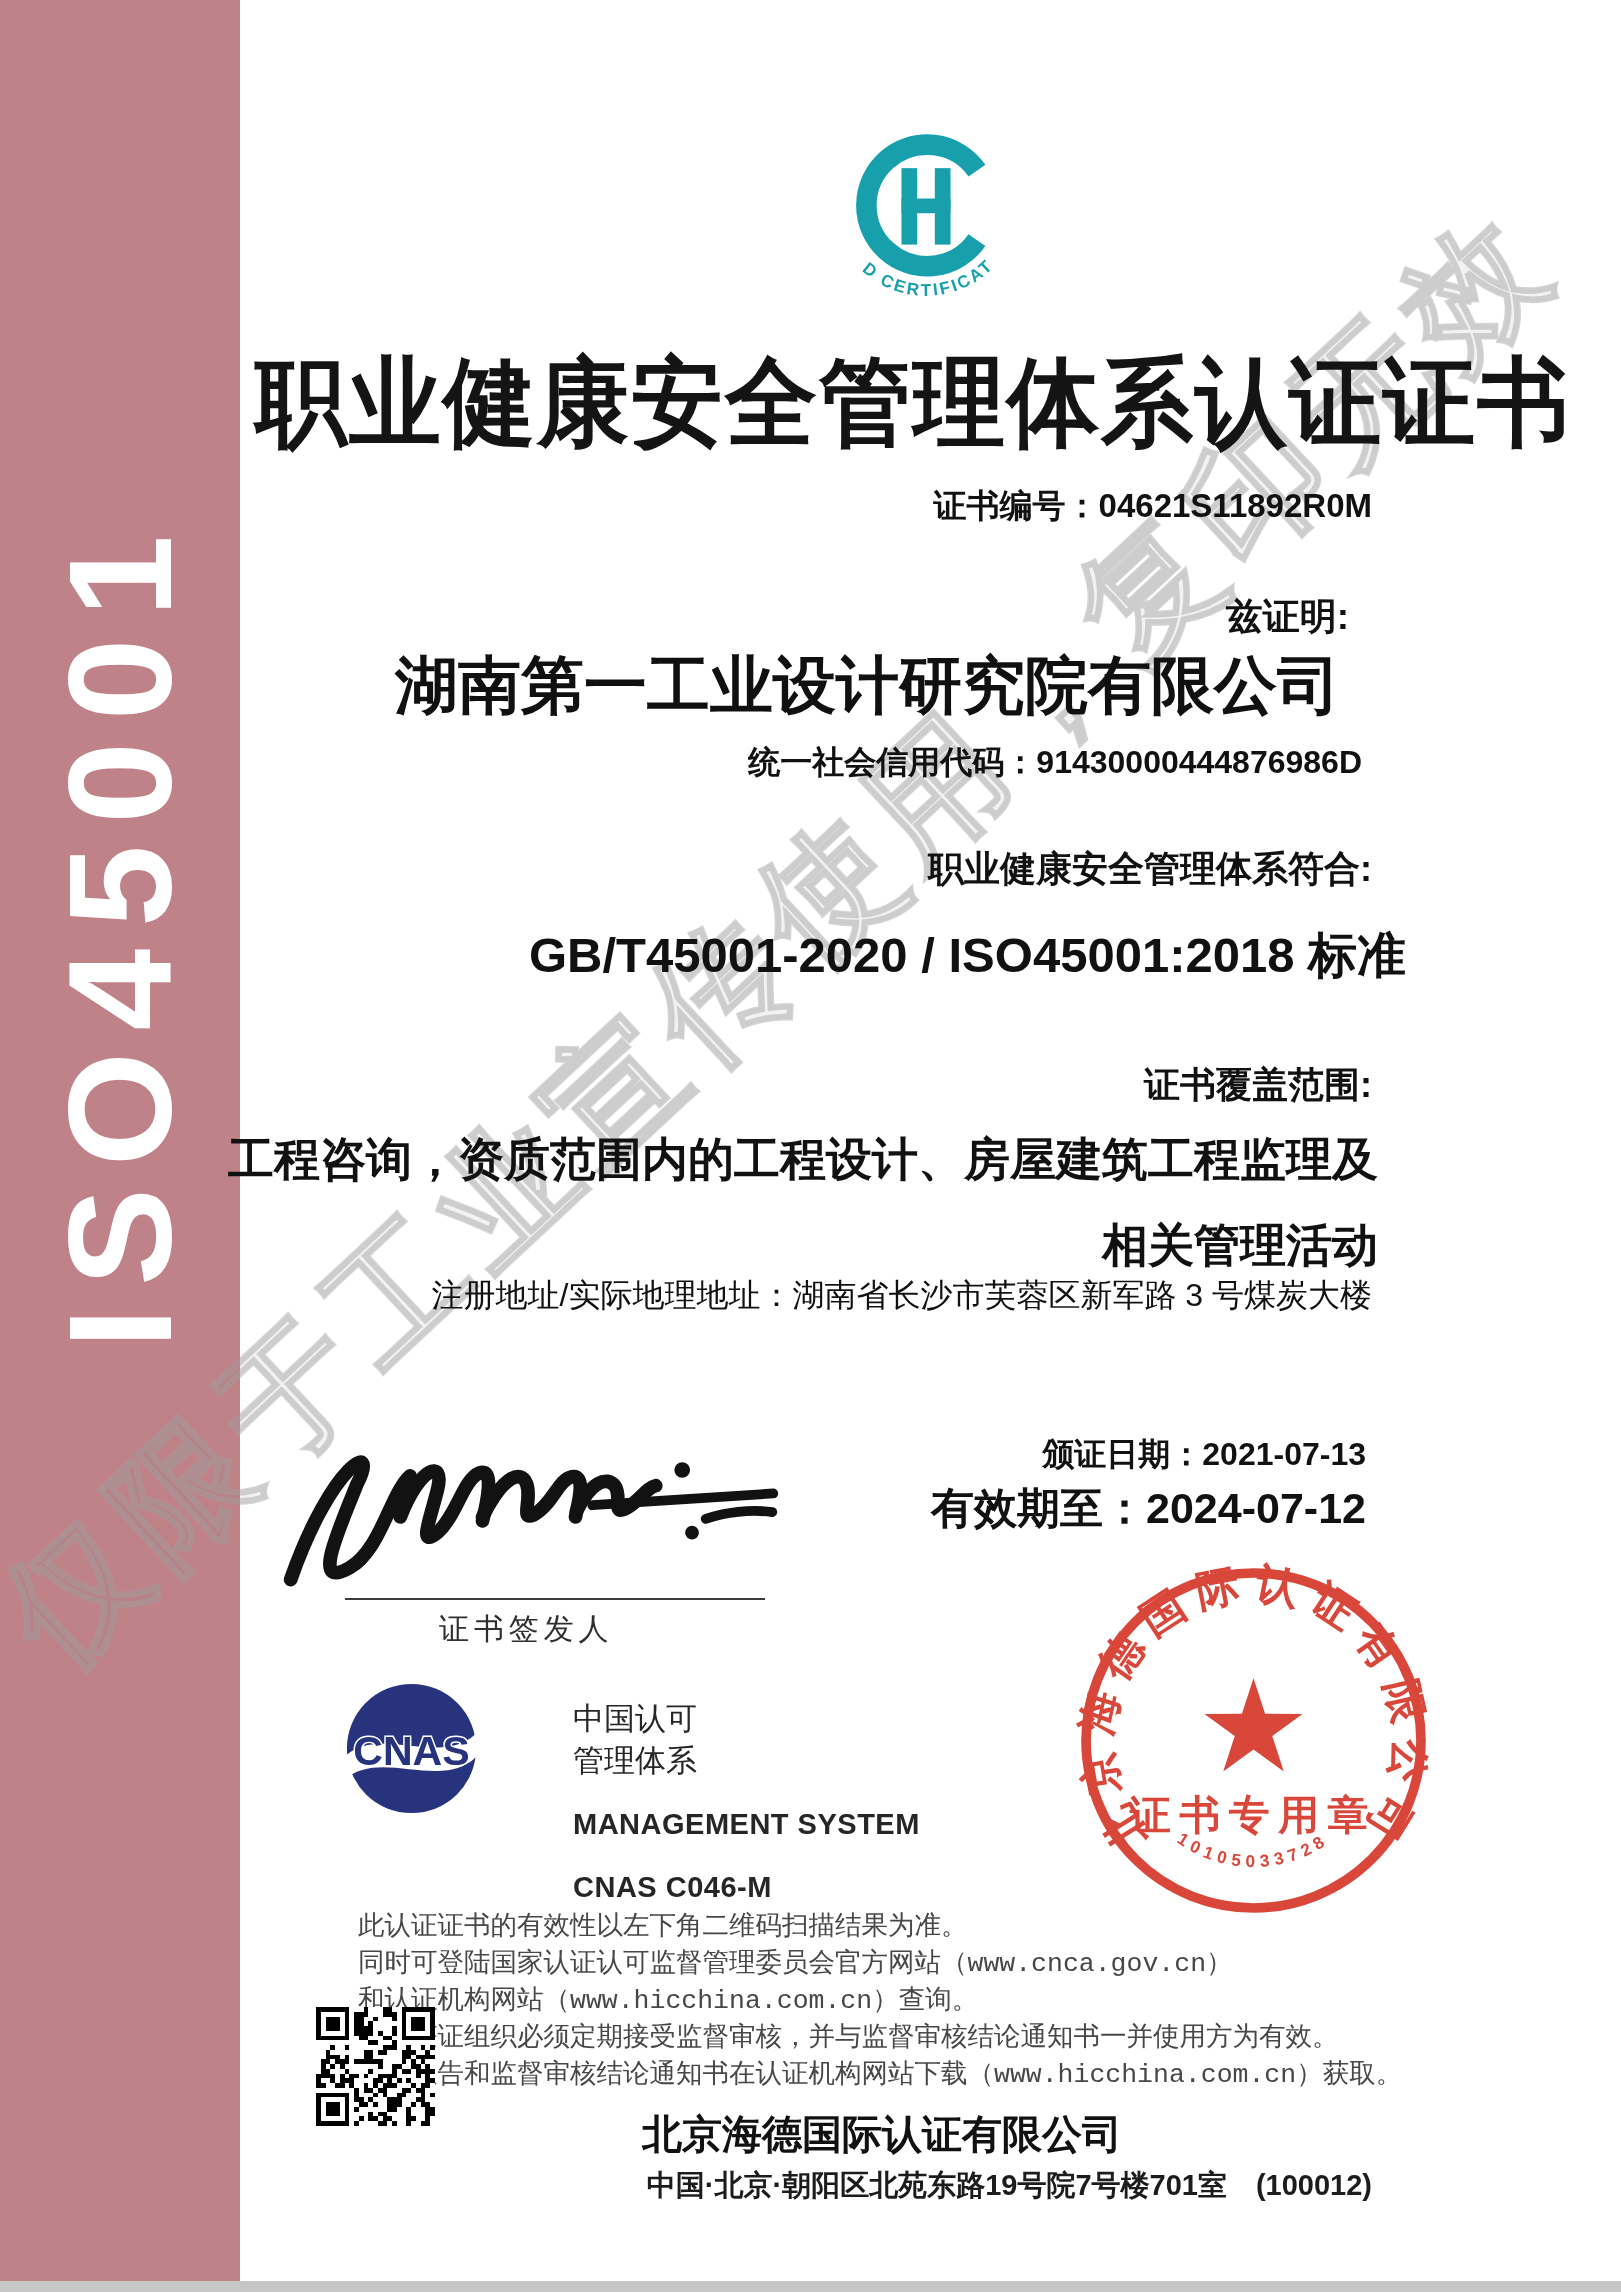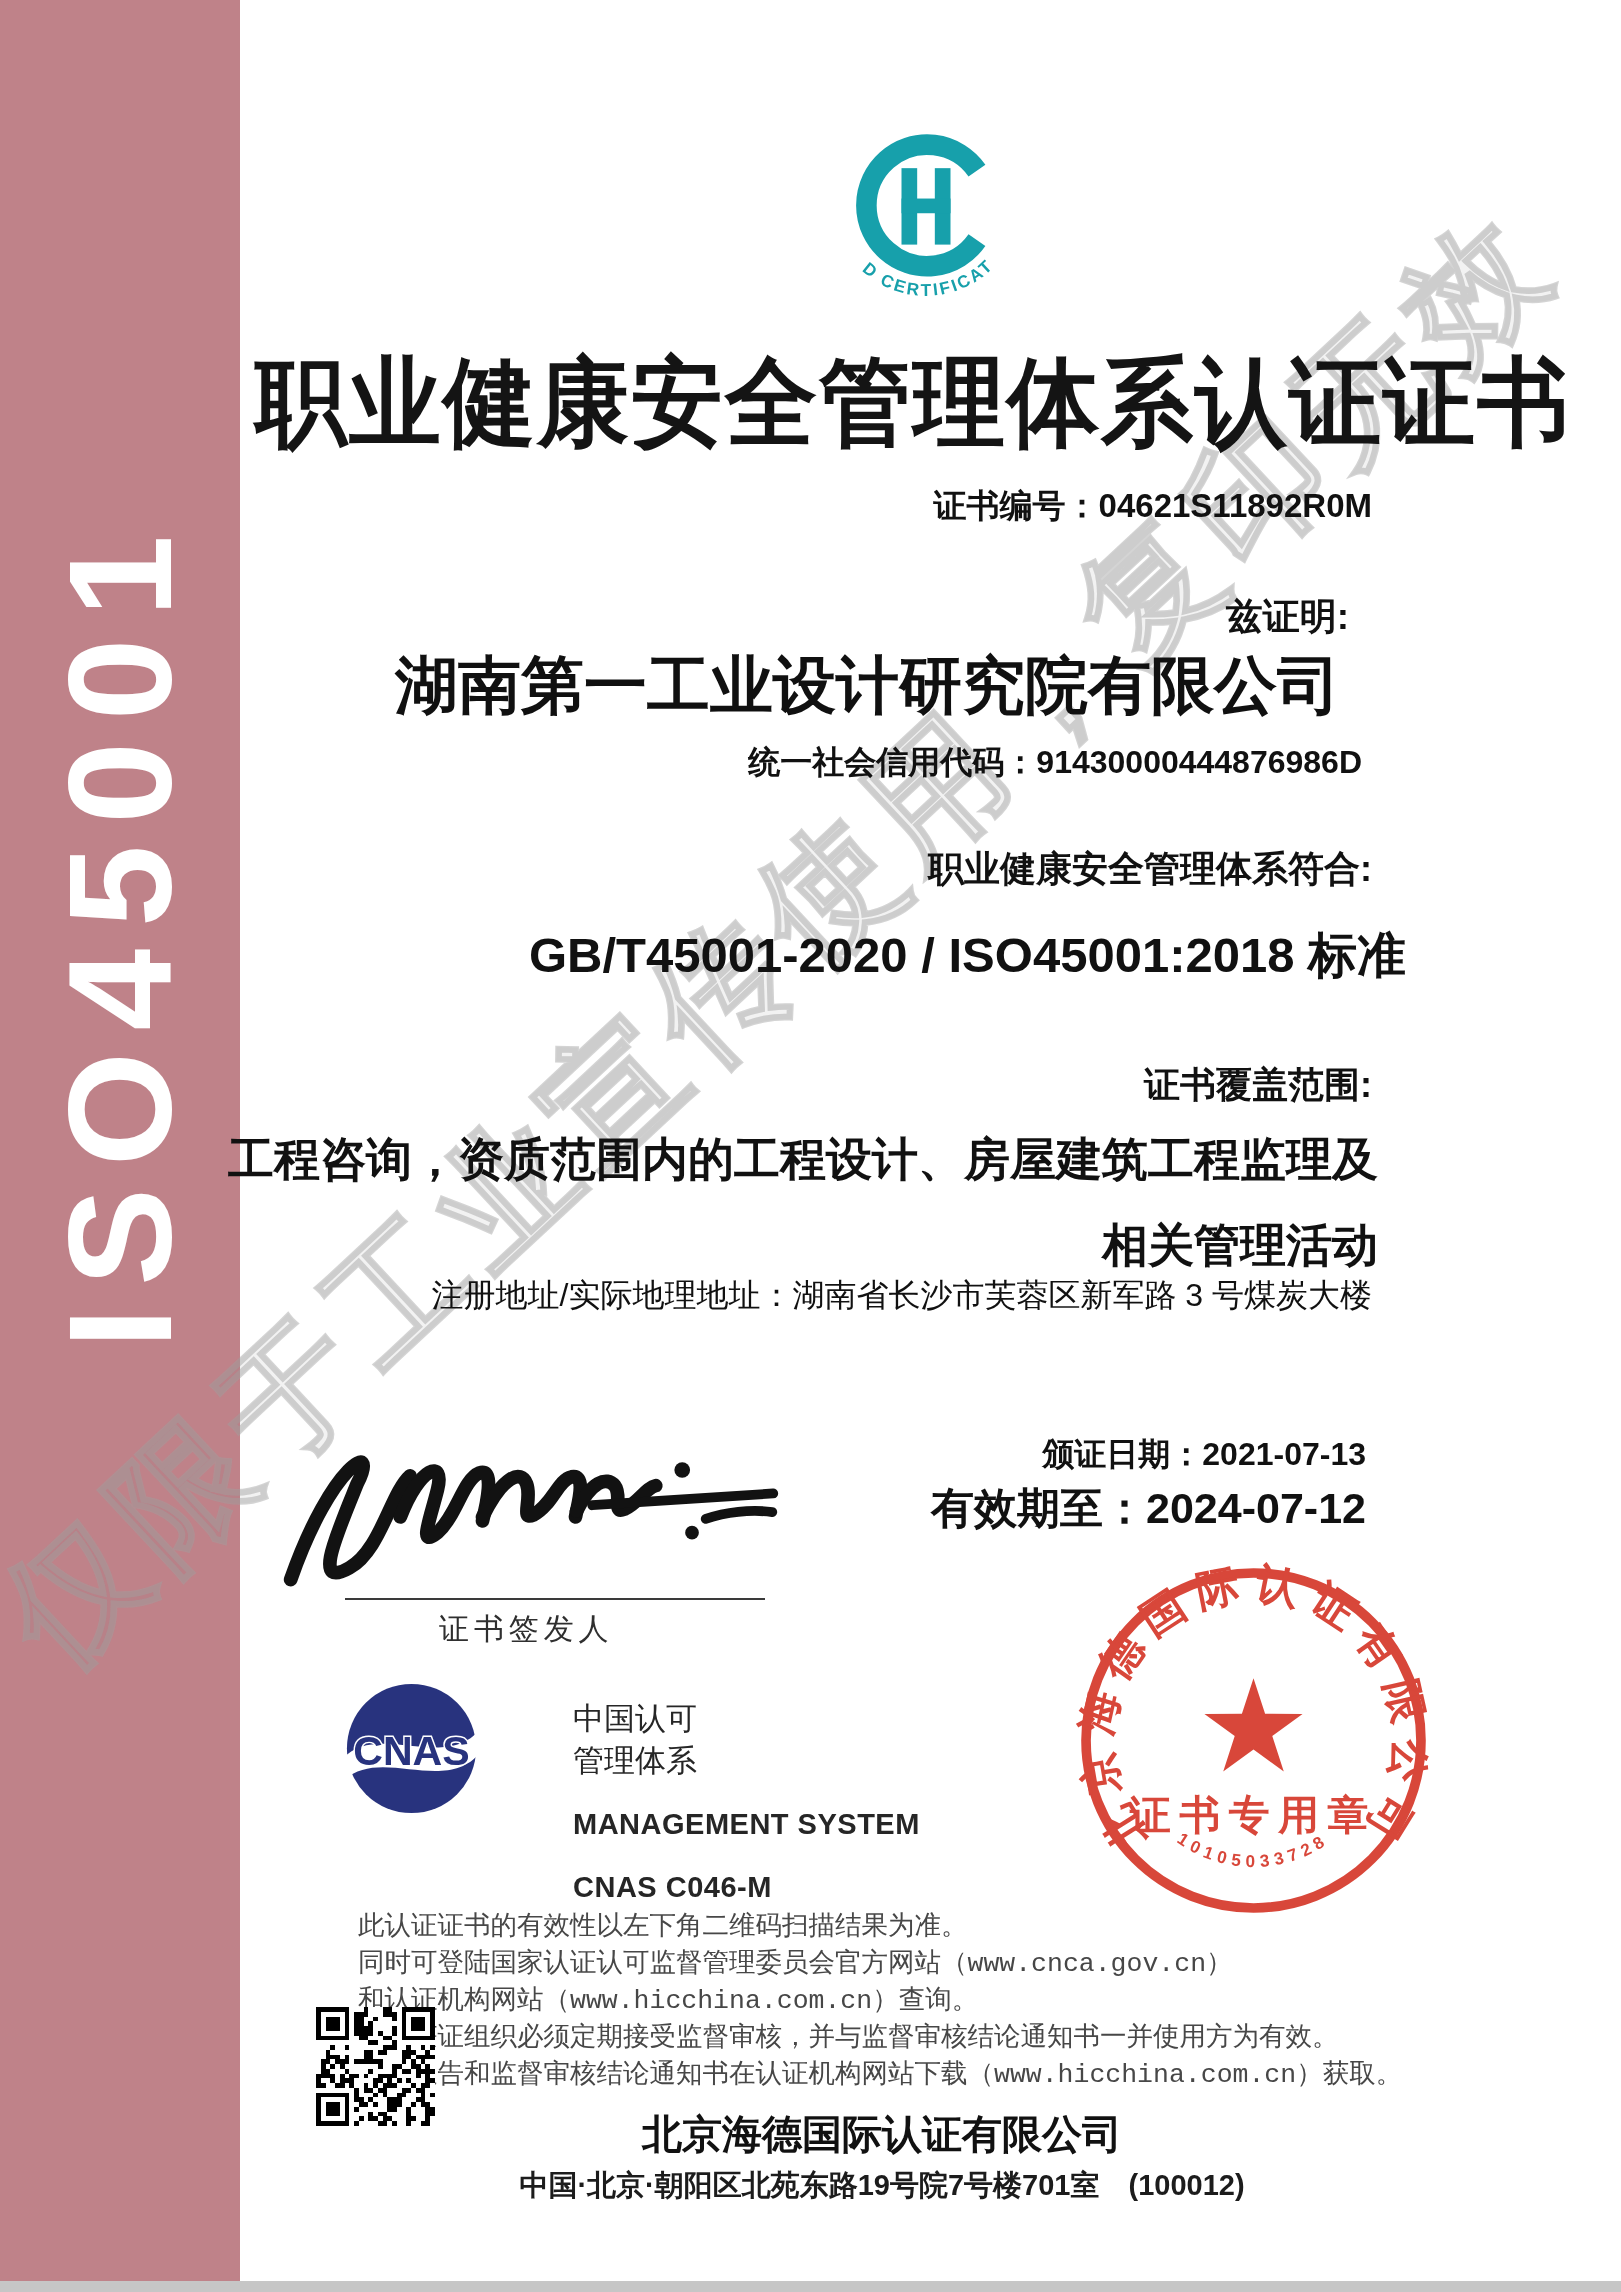--- a/index.html
+++ b/index.html
@@ -47,21 +47,21 @@
   .sig-line{left:345px;top:1598px;width:420px;height:2px;background:#3a3a3a;}
   .signer{left:439px;top:1609px;font-size:30px;letter-spacing:4.9px;color:#2f2f2f;text-align:right;}
   .cnas-svg{left:343px;top:1680px;width:137px;height:137px;}
   .cnas-text{left:573px;top:1698px;font-size:31px;color:#262626;line-height:42px;white-space:nowrap;}
   .cnas-text .en{font-weight:bold;font-size:29px;letter-spacing:0.5px;margin-top:21px;}
   .stamp-svg{left:1071px;top:1558px;width:365px;height:365px;z-index:4;opacity:0.93;}
   .notes{left:358px;top:1909px;width:1088px;font-size:26.5px;line-height:37px;color:#474747;
     font-family:Liberation Mono, monospace;z-index:3;}
   .qr{left:316px;top:2007px;width:119px;height:119px;}
   .footer-co{left:392px;right:249px;top:2107px;text-align:center;font-size:40px;font-weight:900;white-space:nowrap;}
-  .footer-ad{left:392px;right:249px;top:2166px;text-align:center;font-size:29px;font-weight:600;
+  .footer-ad{left:392px;right:249px;top:2166px;text-align:right;font-size:29px;font-weight:600;
     white-space:nowrap;color:#1c1c1c;}
 </style>
 </head>
 <body>
 
 <div class="page">
 
   <div class="abs sidebar">
     <div class="sidebar-text">ISO45001</div>
   </div>

